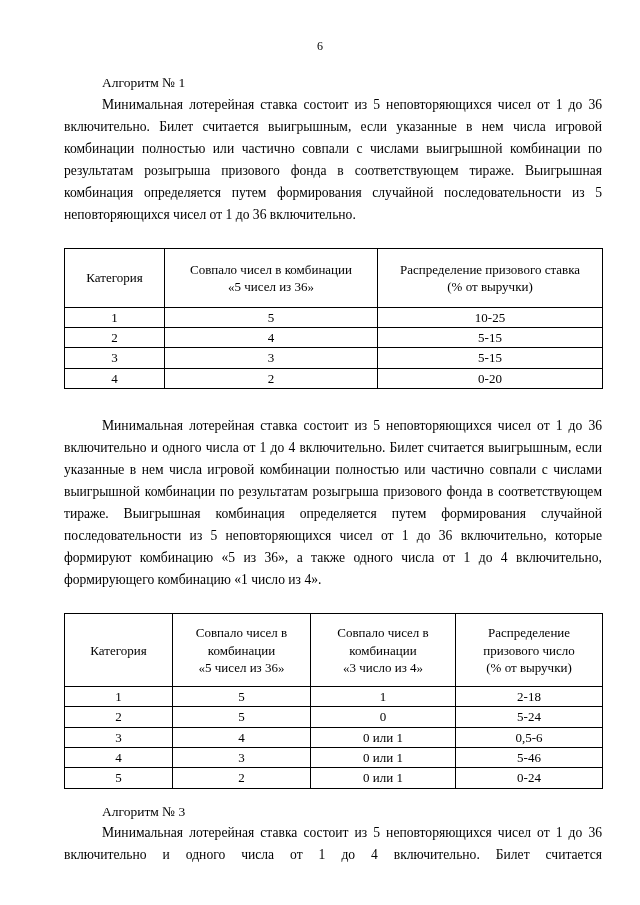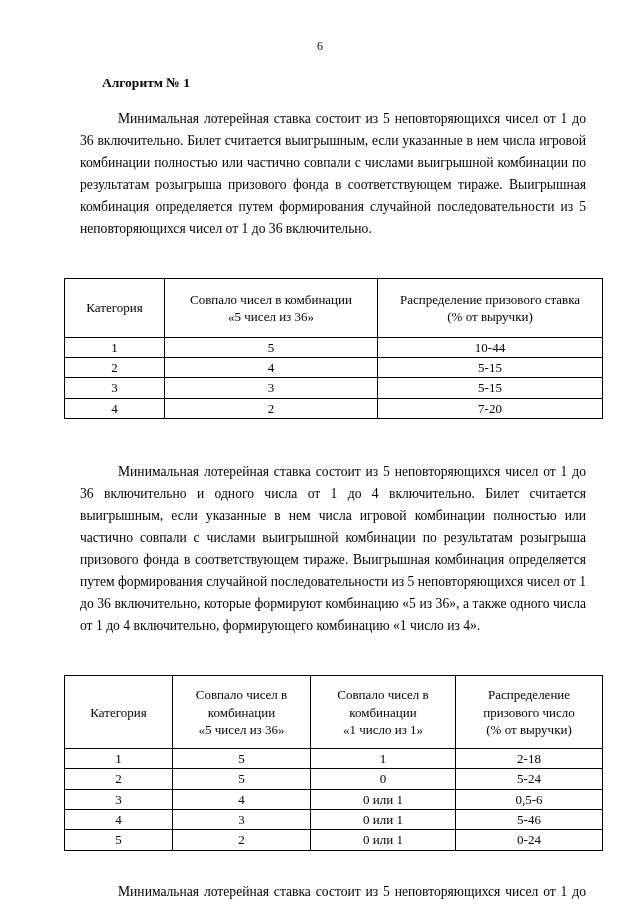--- a/index.html
+++ b/index.html
@@ -27,32 +27,32 @@
     font-size: 12px;
     letter-spacing: 0;
   }
   .content {
     position: absolute;
     left: 64px;
     top: 74px;
     width: 538px;
   }
   .heading {
-    font-weight: bold;
+    font-weight: normal;
     font-size: 13.5px;
     text-indent: 38px;
     margin: 0 0 2px 0;
     line-height: 1.32;
   }
   .para {
     font-size: 13.6px;
     line-height: 1.62;
     text-align: justify;
     text-indent: 38px;
-    margin: 16px;
+    margin: 0;
     -webkit-hyphens: none;
     hyphens: none;
   }
   .para.last-full::after {
     content: "";
     display: inline-block;
     width: 100%;
   }
   .spacer-sm { height: 14px; }
   .spacer-md { height: 22px; }
@@ -129,36 +129,36 @@
           <td>
             <span class="hdr-line">Распределение призового ставка</span>
             <span class="hdr-line">(% от выручки)</span>
           </td>
         </tr>
       </thead>
       <tbody>
         <tr>
           <td>1</td>
           <td>5</td>
-          <td>10-44</td>
+          <td>10-25</td>
         </tr>
         <tr>
           <td>2</td>
           <td>4</td>
           <td>5-15</td>
         </tr>
         <tr>
           <td>3</td>
           <td>3</td>
           <td>5-15</td>
         </tr>
         <tr>
           <td>4</td>
           <td>2</td>
-          <td>7-20</td>
+          <td>0-20</td>
         </tr>
       </tbody>
     </table>
 
     <div class="spacer-lg"></div>
 
     <div>
       <p class="para">Минимальная лотерейная ставка состоит из 5 неповторяющихся чисел от 1 до 36 включительно и одного числа от 1 до 4 включительно. Билет считается выигрышным, если указанные в нем числа игровой комбинации полностью или частично совпали с числами выигрышной комбинации по результатам розыгрыша призового фонда в соответствующем тираже. Выигрышная комбинация определяется путем формирования случайной последовательности из 5 неповторяющихся чисел от 1 до 36 включительно, которые формируют комбинацию «5 из 36», а также одного числа от 1 до 4 включительно, формирующего комбинацию «1 число из 4».</p>
     </div>
 
@@ -177,21 +177,21 @@
             <span class="hdr-line">Категория</span>
           </td>
           <td>
             <span class="hdr-line">Совпало чисел в</span>
             <span class="hdr-line">комбинации</span>
             <span class="hdr-line">«5 чисел из 36»</span>
           </td>
           <td>
             <span class="hdr-line">Совпало чисел в</span>
             <span class="hdr-line">комбинации</span>
-            <span class="hdr-line">«1 число из 1»</span>
+            <span class="hdr-line">«3 число из 4»</span>
           </td>
           <td>
             <span class="hdr-line">Распределение</span>
             <span class="hdr-line">призового число</span>
             <span class="hdr-line">(% от выручки)</span>
           </td>
         </tr>
       </thead>
       <tbody>
         <tr>
@@ -223,17 +223,18 @@
           <td>2</td>
           <td>0 или 1</td>
           <td>0-24</td>
         </tr>
       </tbody>
     </table>
 
     <div class="spacer-sm"></div>
 
     <div>
+      <p class="heading">Алгоритм № 3</p>
       <p class="para last-full">Минимальная лотерейная ставка состоит из 5 неповторяющихся чисел от 1 до 36 включительно и одного числа от 1 до 4 включительно. Билет считается</p>
     </div>
 
   </div>
 </div>
 
 </body></html>

